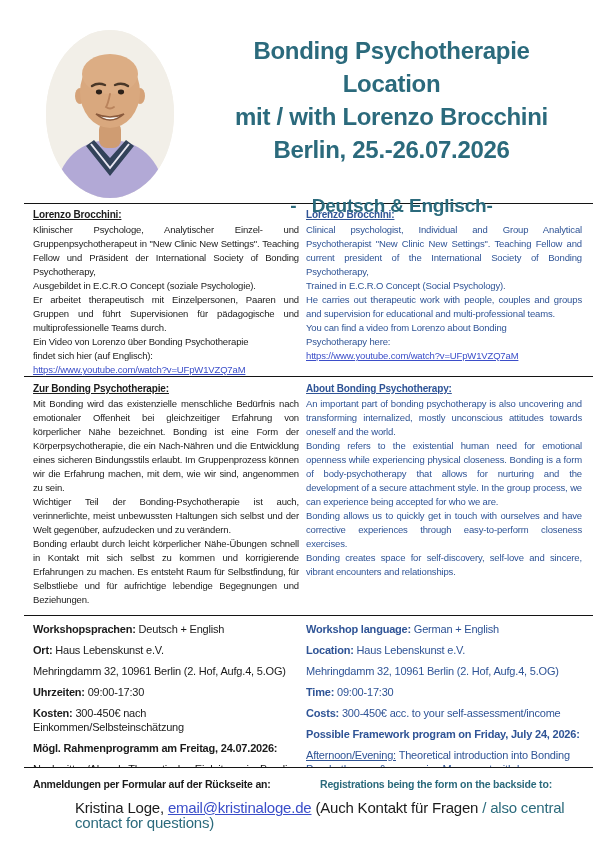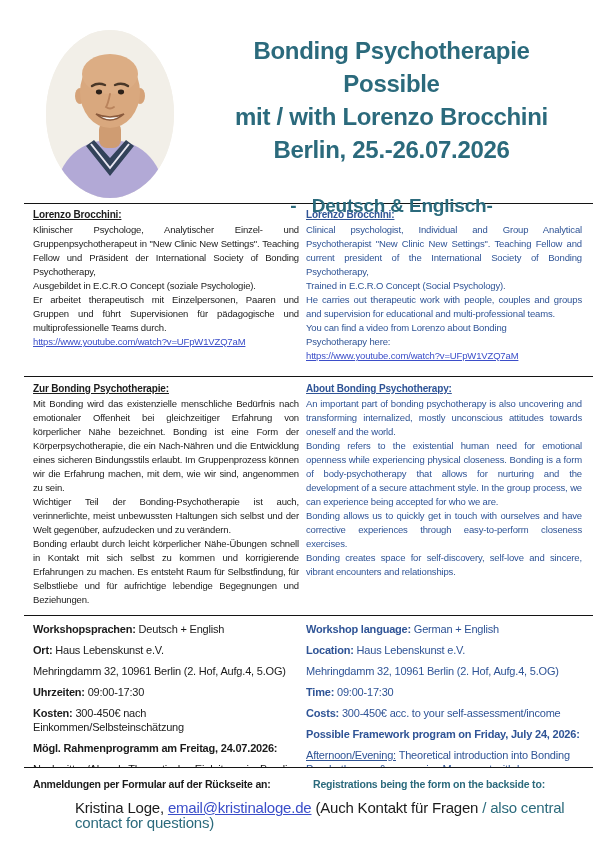--- a/index.html
+++ b/index.html
@@ -44,21 +44,21 @@
     display:block;color:#3b4ec9;text-decoration:underline;cursor:pointer;
     font-size:9.5px;line-height:14px;letter-spacing:-0.15px;
   }
   
   .drow{font-size:11px;line-height:14px;letter-spacing:-0.2px;margin-bottom:7px;}
   .drow.just{text-align:justify;}
   .lbl{font-weight:bold;}
   .lbl-u{text-decoration:underline;}
   
   .reg-row{
-    display:grid;grid-template-columns:266px 276px;column-gap:14px;
+    display:grid;grid-template-columns:266px 276px;column-gap:21px;
     padding:9px 0 0 33px;
   }
   .reg-h{font-size:10.5px;font-weight:bold;letter-spacing:-0.2px;line-height:14px;}
   .reg-h.en-teal{color:#2b6a7c;}
   .contact{
     margin-top:9px;padding-left:75px;padding-right:8px;
     font-size:15px;line-height:15px;letter-spacing:-0.2px;
   }
   .contact a{color:#3b4ec9;text-decoration:underline;cursor:pointer;}
   .note-en{color:#2b6a7c;}
@@ -92,35 +92,37 @@
         <ellipse cx="53" cy="62" rx="3.1" ry="2.4" fill="#2c2119"></ellipse>
         <ellipse cx="75" cy="62" rx="3.1" ry="2.4" fill="#2c2119"></ellipse>
 
         <path d="M64,64 Q62,74 60,77 Q64,80 68,77" fill="none" stroke="#b9835c" stroke-width="1.8" stroke-linecap="round"></path>
 
         <path d="M50,84 Q64,96 78,84 Q64,90 50,84 Z" fill="#ffffff" stroke="#8a5a3c" stroke-width="1.6"></path>
       </svg>
     </div>
     <div class="title-block">
       <div class="title-line">Bonding Psychotherapie</div>
-      <div class="title-line">Possible</div>
+      <div class="title-line">Location</div>
       <div class="title-line">mit / with Lorenzo Brocchini</div>
       <div class="title-line">Berlin, 25.-26.07.2026</div>
       <div class="subtitle">-   Deutsch &amp; Englisch-</div>
     </div>
   </div>
 
   <hr class="rule">
 
   <div class="row bios">
     <div class="col de">
       <div class="sec-h">Lorenzo Brocchini:</div>
       <p>Klinischer Psychologe, Analytischer Einzel- und Gruppenpsychotherapeut in "New Clinic New Settings". Teaching Fellow und Präsident der International Society of Bonding Psychotherapy,</p>
       <p>Ausgebildet in E.C.R.O Concept (soziale Psychologie).</p>
       <p>Er arbeitet therapeutisch mit Einzelpersonen, Paaren und Gruppen und führt Supervisionen für pädagogische und multiprofessionelle Teams durch.</p>
+      <p>Ein Video von Lorenzo über Bonding Psychotherapie
+findet sich hier (auf Englisch):</p>
       <a class="link">https://www.youtube.com/watch?v=UFpW1VZQ7aM</a>
     </div>
     <div class="col en">
       <div class="sec-h">Lorenzo Brocchini:</div>
       <p>Clinical psychologist, Individual and Group Analytical Psychotherapist "New Clinic New Settings". Teaching Fellow and current president of the International Society of Bonding Psychotherapy,</p>
       <p>Trained in E.C.R.O Concept (Social Psychology).</p>
       <p>He carries out therapeutic work with people, couples and groups and supervision for educational and multi-professional teams.</p>
       <p>You can find a video from Lorenzo about Bonding
 Psychotherapy here:</p>
       <a class="link">https://www.youtube.com/watch?v=UFpW1VZQ7aM</a>

